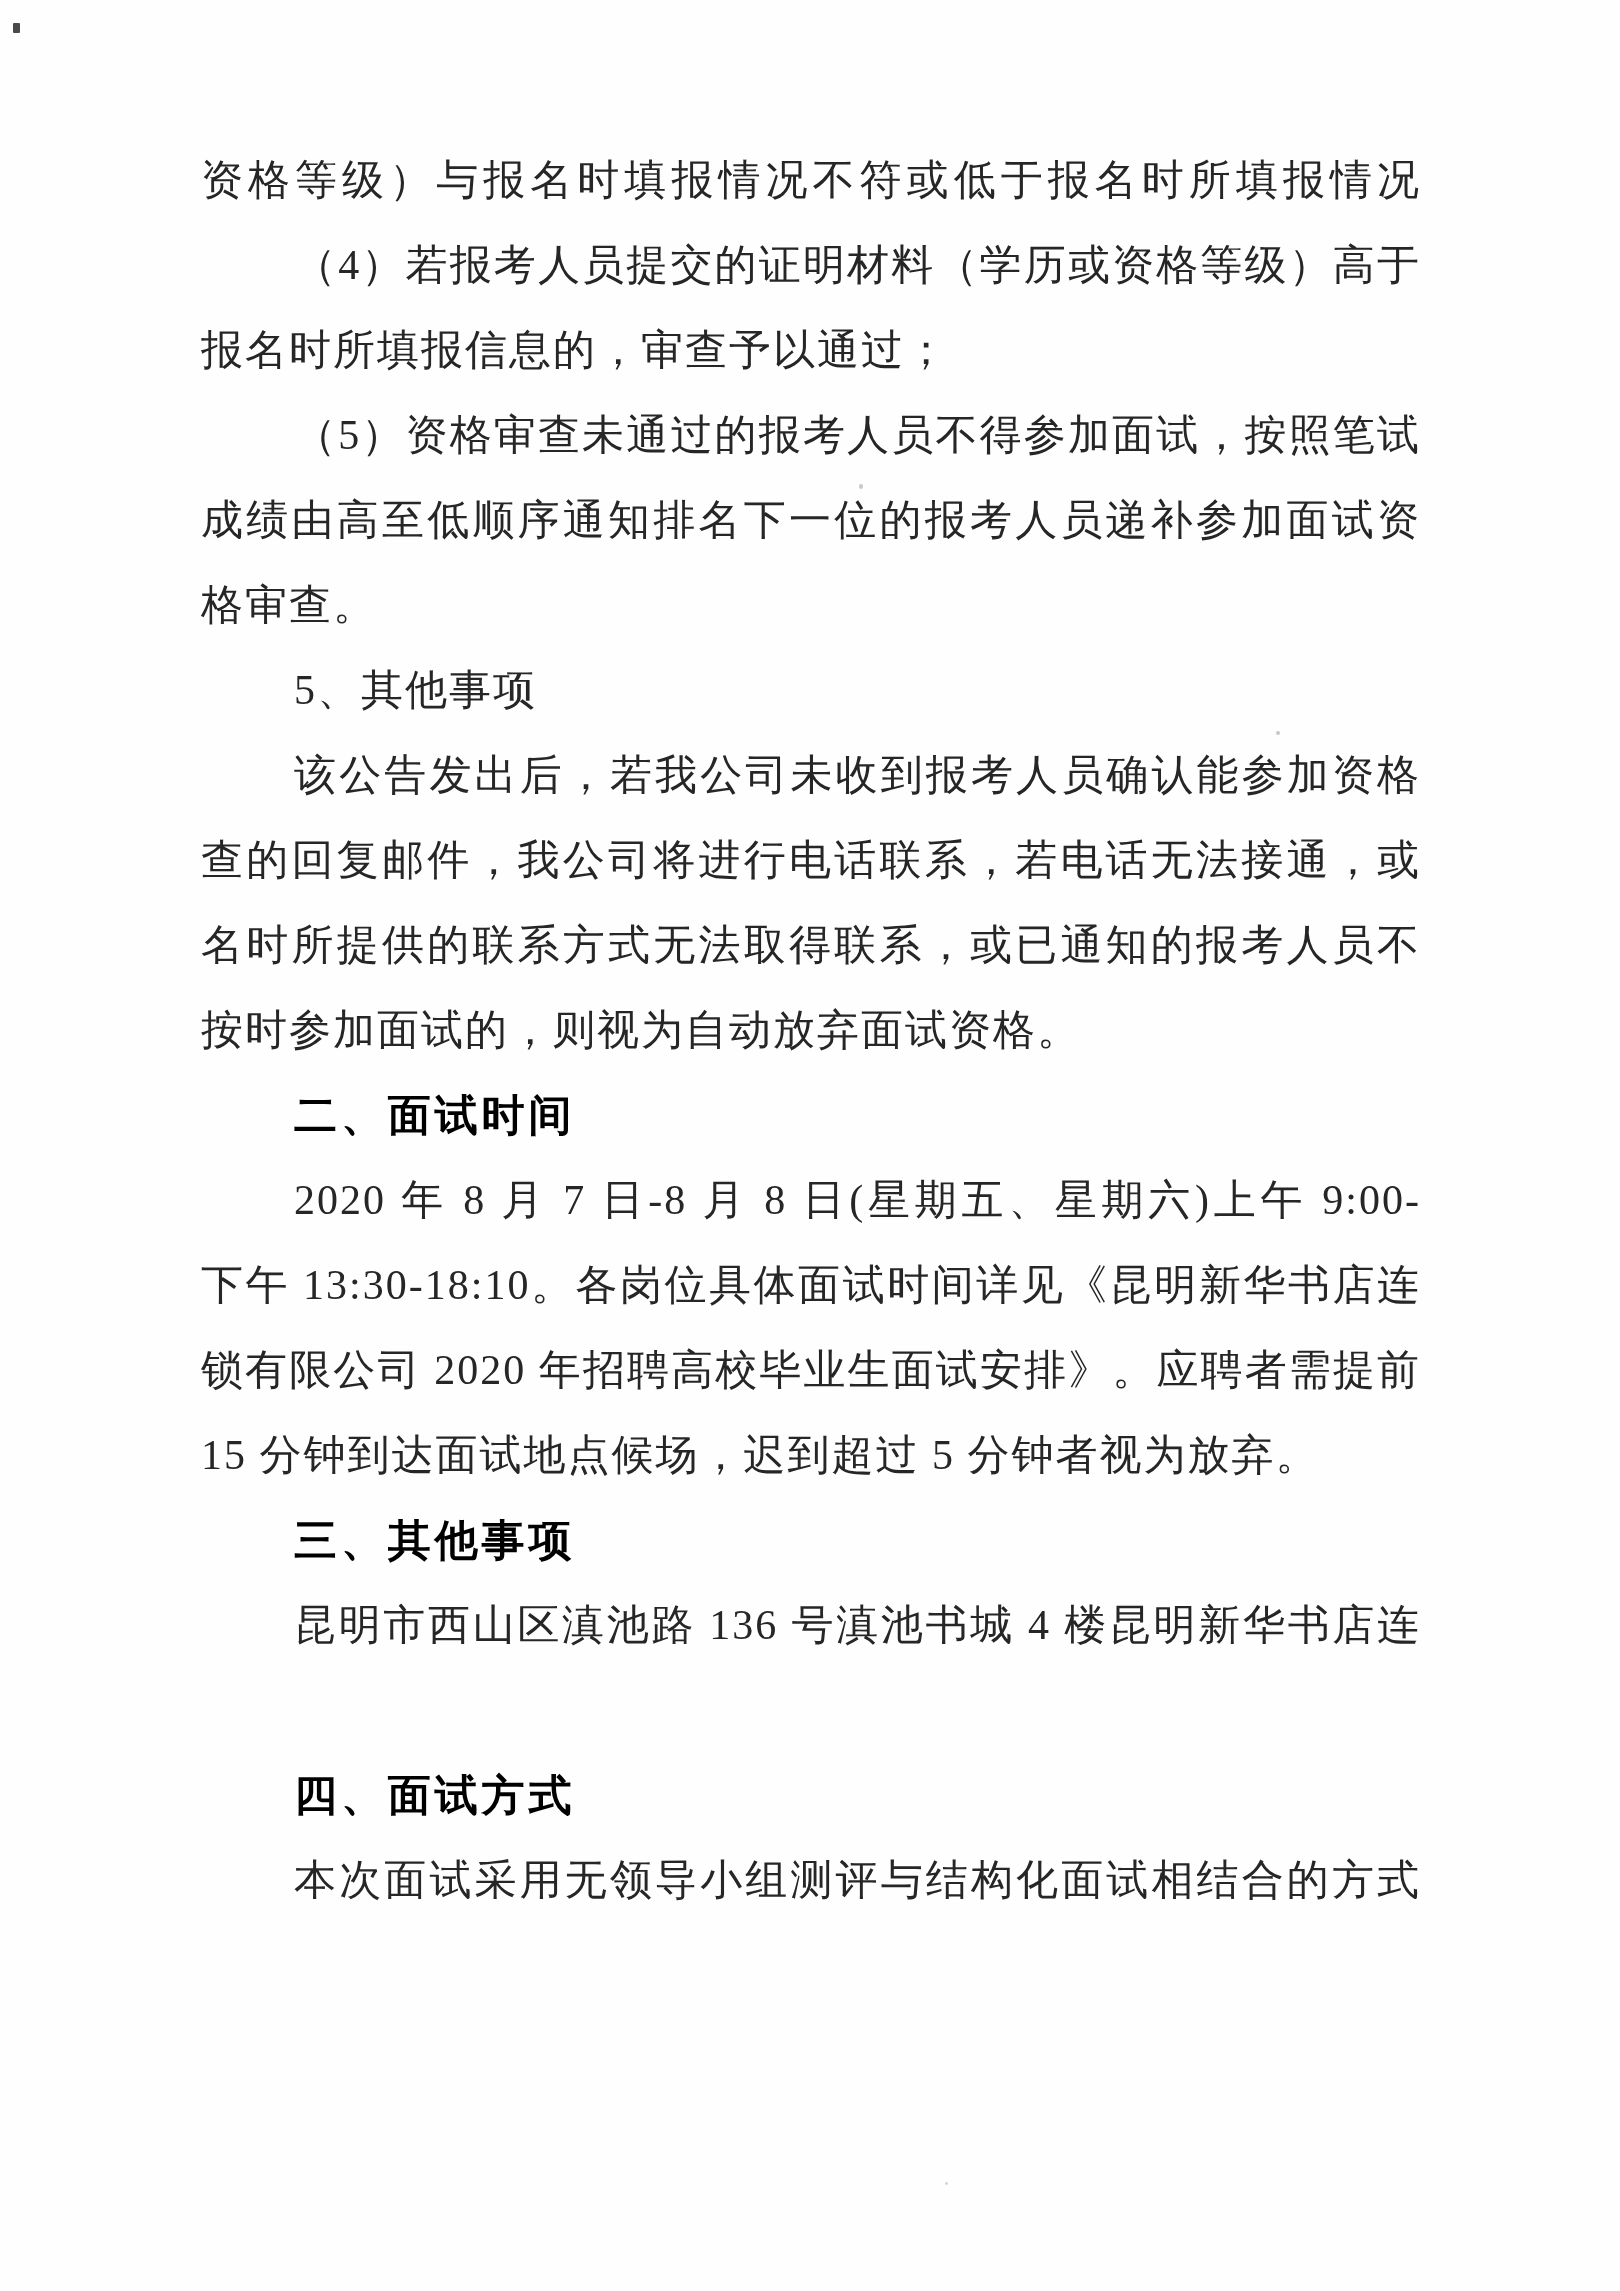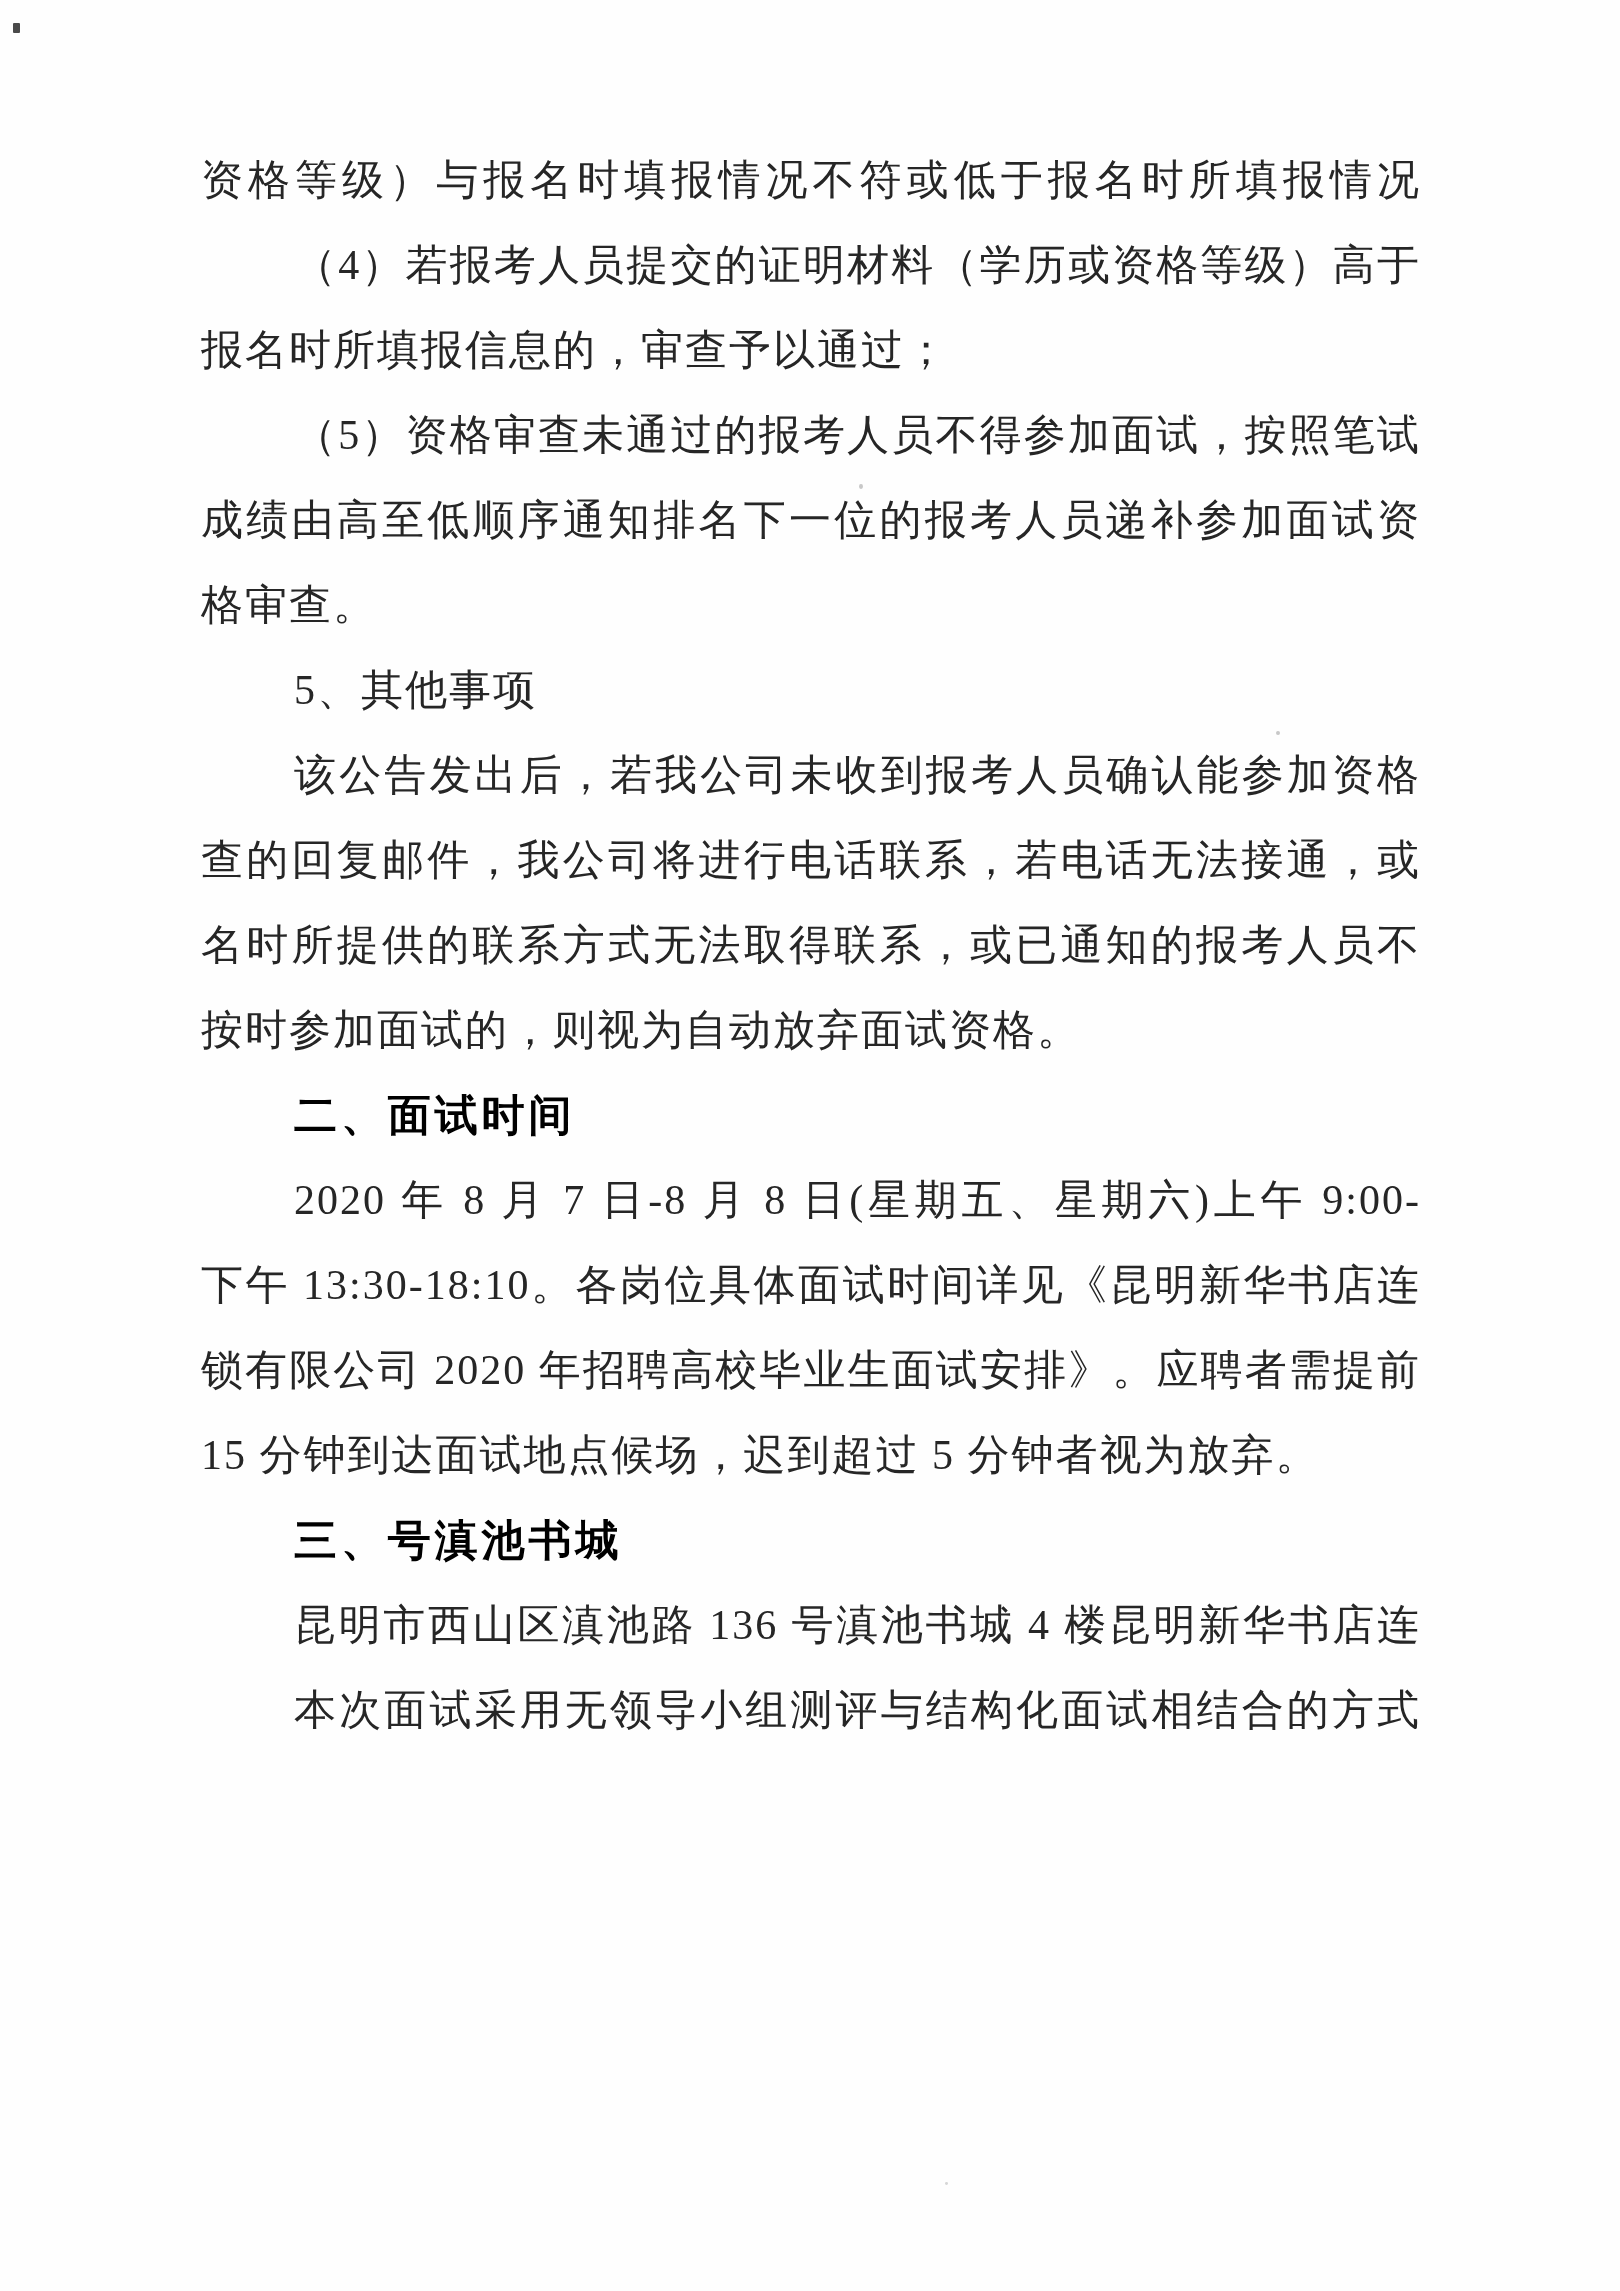--- a/index.html
+++ b/index.html
@@ -95,22 +95,23 @@
     <div class="ln jst">名时所提供的联系方式无法取得联系，或已通知的报考人员不能</div>
     <div class="ln">按时参加面试的，则视为自动放弃面试资格。</div>
 
     <div class="ln hd ind">二、面试时间</div>
 
     <div class="ln jst ind">2020 年 8 月 7 日-8 月 8 日(星期五、星期六)上午 9:00-11:30，</div>
     <div class="ln jst">下午 13:30-18:10。各岗位具体面试时间详见《昆明新华书店连</div>
     <div class="ln jst">锁有限公司 2020 年招聘高校毕业生面试安排》。应聘者需提前</div>
     <div class="ln">15 分钟到达面试地点候场，迟到超过 5 分钟者视为放弃。</div>
 
-    <div class="ln hd ind">三、号滇池书城</div>
+    <div class="ln hd ind">三、其他事项</div>
 
     <div class="ln jst ind">昆明市西山区滇池路 136 号滇池书城 4 楼昆明新华书店连锁</div>
 
+    <div class="ln hd ind gap">四、面试方式</div>
 
     <div class="ln jst ind">本次面试采用无领导小组测评与结构化面试相结合的方式</div>
 
   </div>
 </div>
 
 
 </body></html>

